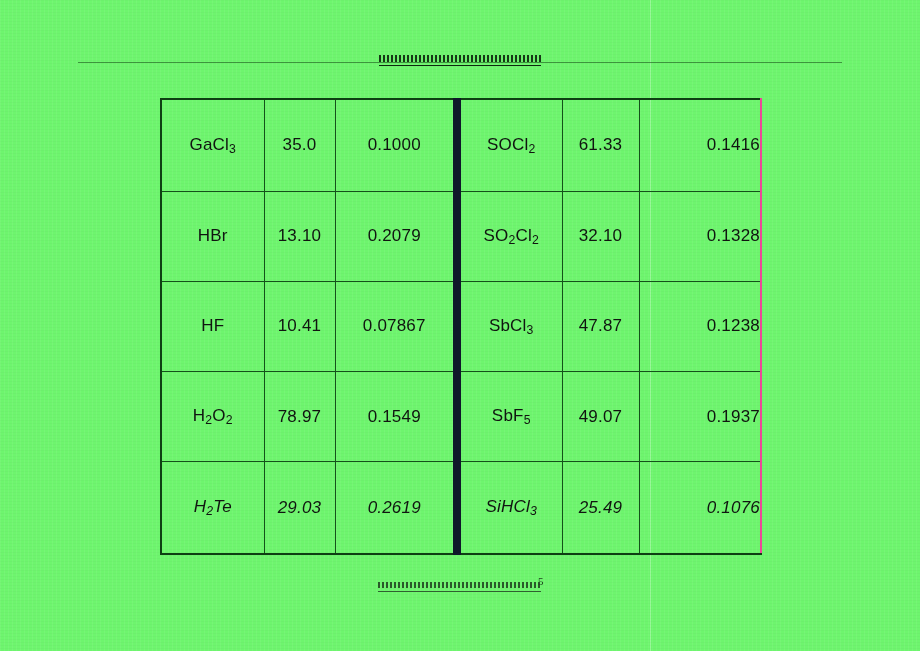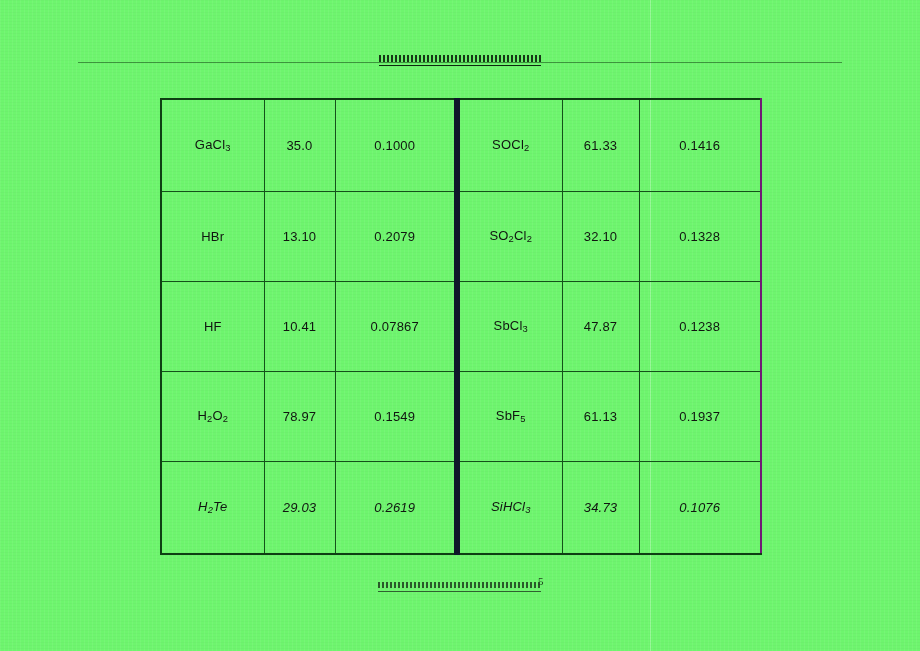--- a/index.html
+++ b/index.html
@@ -139,42 +139,42 @@
   table.data-table {
     width: 600px;
     height: 457px;
     border-collapse: collapse;
     table-layout: fixed;
   }
   table.data-table td {
     border: 1px solid #14511a;
     text-align: center;
     vertical-align: middle;
-    font-size: 13px;
+    font-size: 17px;
     color: #101510;
     font-family: "Liberation Sans", sans-serif;
     padding: 0;
     letter-spacing: 0.2px;
   }
   
   col.c1 { width: 103px; }
   col.c2 { width: 71px;  }
   col.c3 { width: 122px; }
   col.c4 { width: 105px; }
   col.c5 { width: 77px;  }
   col.c6 { width: 122px; }
 
   
   table.data-table td.block-edge {
-    border-left: 6px solid #0f172a;
+    border-left: 8px solid #0f172a;
   }
   table.data-table tr:first-child td { border-top: 2px solid #0e3f13; }
   table.data-table tr:last-child  td { border-bottom: 2px solid #0e3f13; font-style: italic; }
   table.data-table td:first-child { border-left: 2px solid #0e3f13; }
-  table.data-table td:last-child  { border-right: 2px solid #701a75; }
+  table.data-table td:last-child  { border-right: 2px solid #ec4899; text-align: right; }
 
   sub { font-size: 0.72em; vertical-align: -0.25em; }
 </style>
 </head>
 <body>
 
 <div id="page-texture"></div>
 <div id="fold-line"></div>
 
 <div id="page-header">
@@ -215,29 +215,29 @@
         <td>0.07867</td>
         <td class="block-edge"><span class="formula">SbCl<sub>3</sub></span></td>
         <td>47.87</td>
         <td>0.1238</td>
       </tr>
       <tr>
         <td><span class="formula">H<sub>2</sub>O<sub>2</sub></span></td>
         <td>78.97</td>
         <td>0.1549</td>
         <td class="block-edge"><span class="formula">SbF<sub>5</sub></span></td>
-        <td>61.13</td>
+        <td>49.07</td>
         <td>0.1937</td>
       </tr>
       <tr>
         <td><span class="formula">H<sub>2</sub>Te</span></td>
         <td>29.03</td>
         <td>0.2619</td>
         <td class="block-edge"><span class="formula">SiHCl<sub>3</sub></span></td>
-        <td>34.73</td>
+        <td>25.49</td>
         <td>0.1076</td>
       </tr>
     </tbody>
   </table>
 </div>
 
 <div id="page-footer">
   <div class="redacted">..............................................</div>
   <sup class="page-number">5</sup>
 </div>

